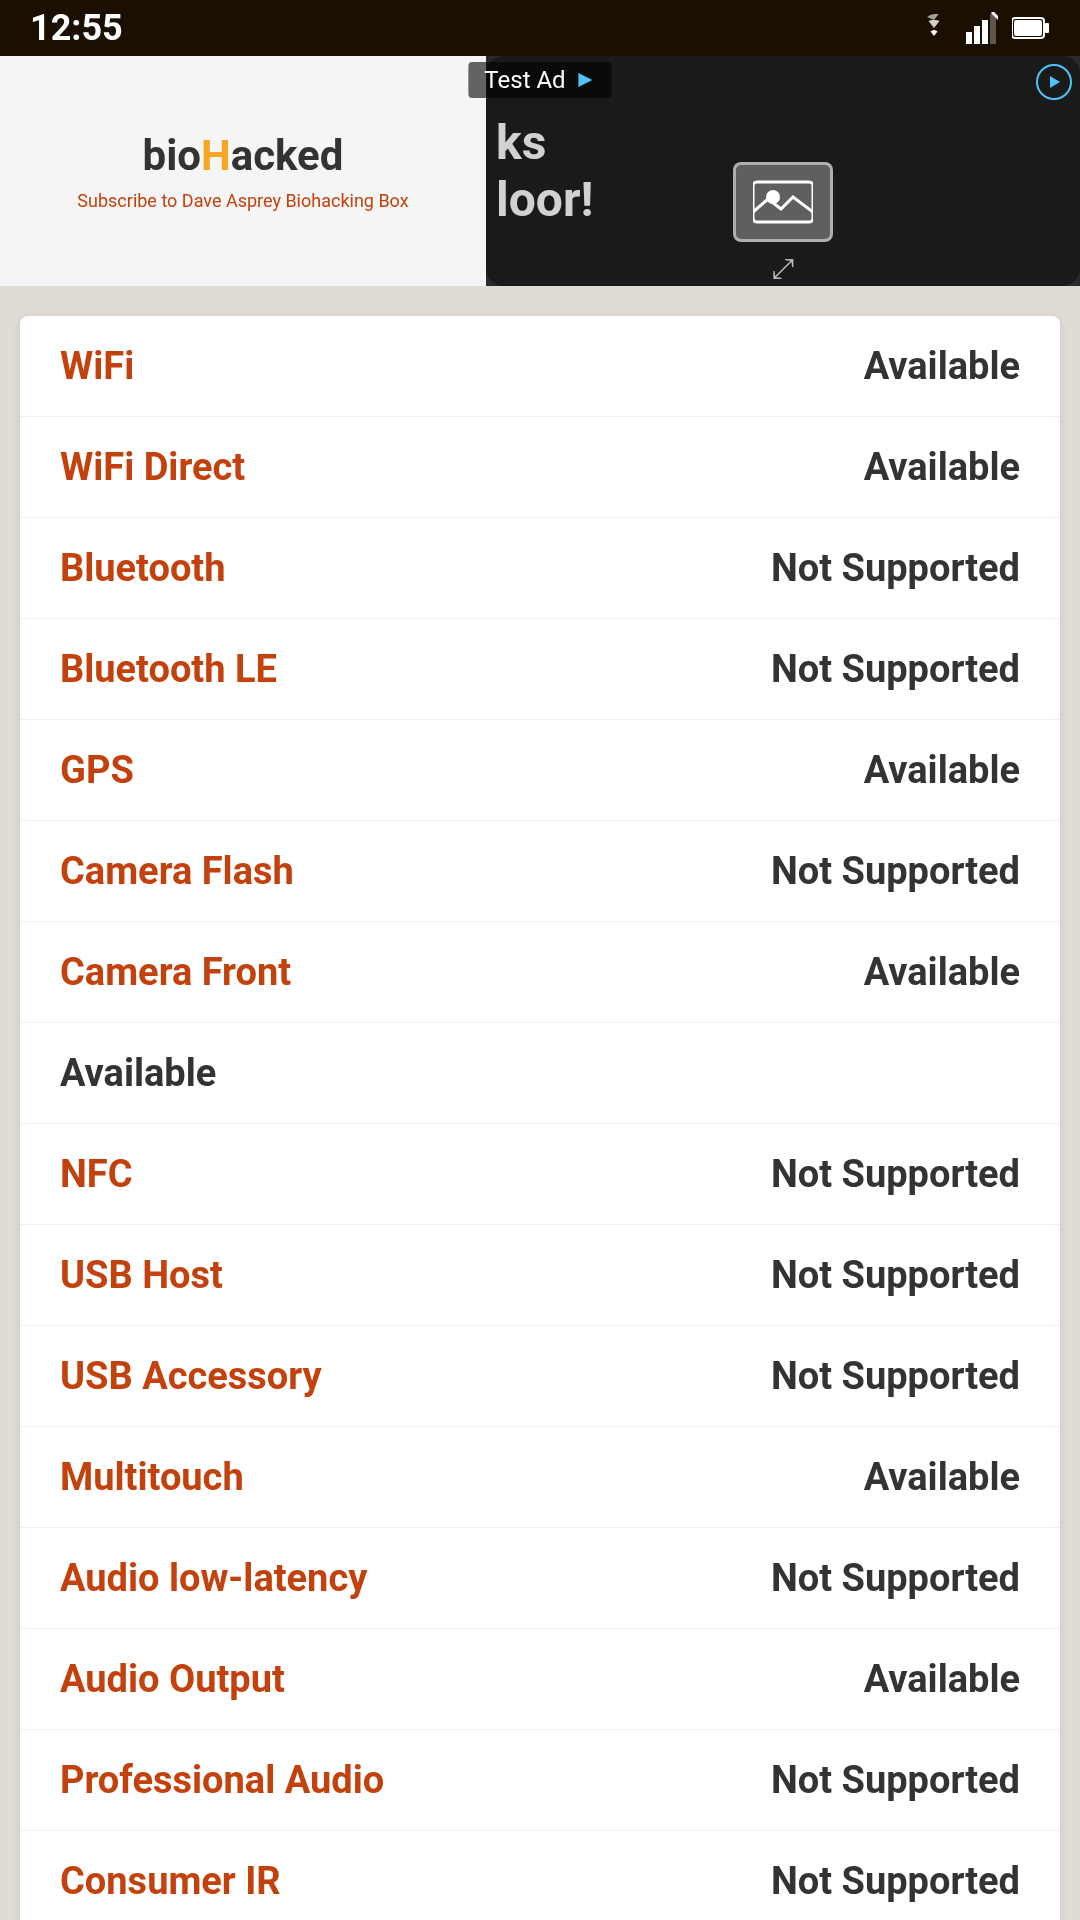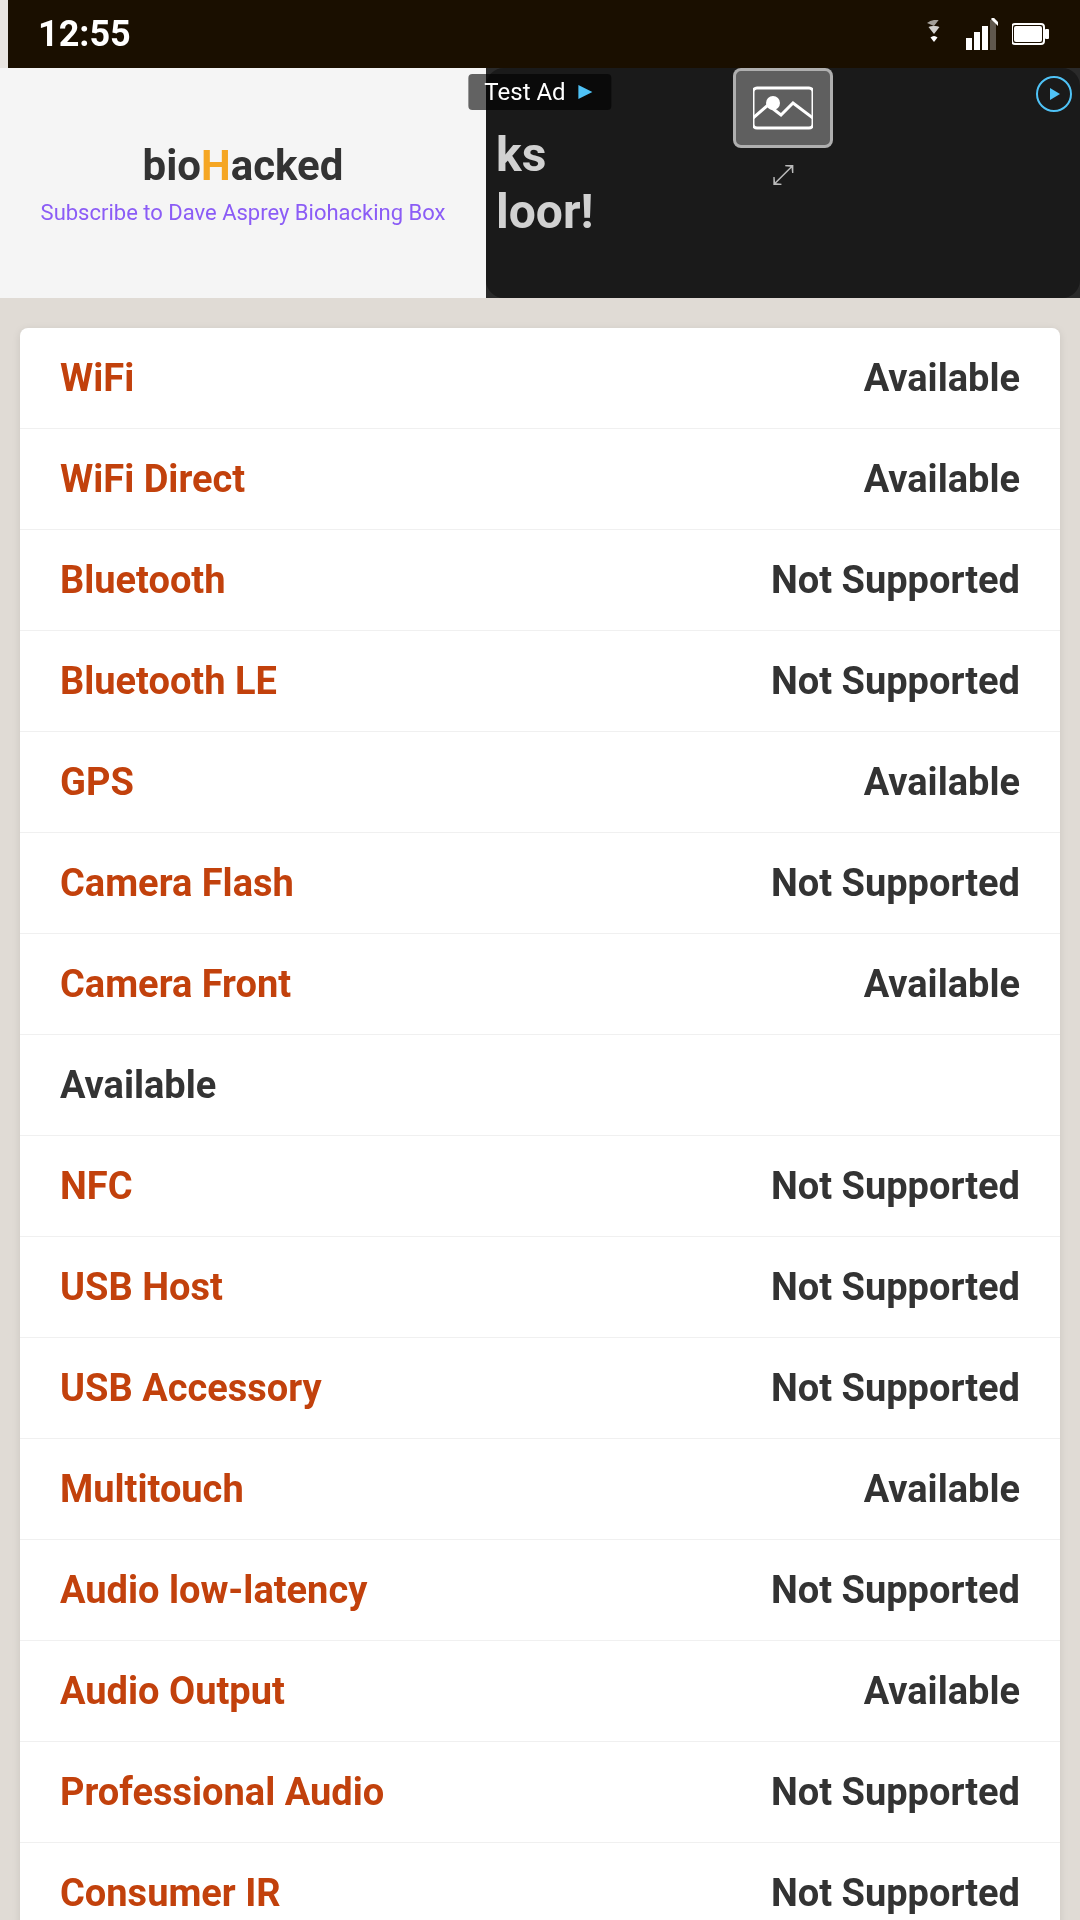--- a/index.html
+++ b/index.html
@@ -11,27 +11,26 @@
       background-color: #e8e4e0;
       font-family: 'Roboto', Arial, sans-serif;
       display: flex;
       flex-direction: column;
     }
 
     
     .status-bar {
       background-color: #1a0f00;
       color: white;
-      height: 68px;
+      height: 56px;
       display: flex;
       align-items: center;
       justify-content: space-between;
       padding: 0 30px;
       flex-shrink: 0;
-      margin-left: 8px;
     }
 
     .status-time {
       font-size: 36px;
       font-weight: bold;
       color: white;
     }
 
     .status-icons {
       display: flex;
@@ -87,30 +86,30 @@
       font-weight: bold;
       color: #333;
       margin-bottom: 10px;
     }
 
     .ad-logo span {
       color: #f5a623;
     }
 
     .ad-tagline {
-      font-size: 22px;
-      color: #8b5cf6;
+      font-size: 18px;
+      color: #c2410c;
       text-align: center;
     }
 
     .ad-right {
       background-color: #1a1a1a;
       width: 55%;
       display: flex;
-      align-items: flex-start;
+      align-items: flex-end;
       justify-content: center;
       position: relative;
       border-radius: 18px;
     }
 
     .ad-image-placeholder {
       display: flex;
       flex-direction: column;
       align-items: center;
       justify-content: center;

